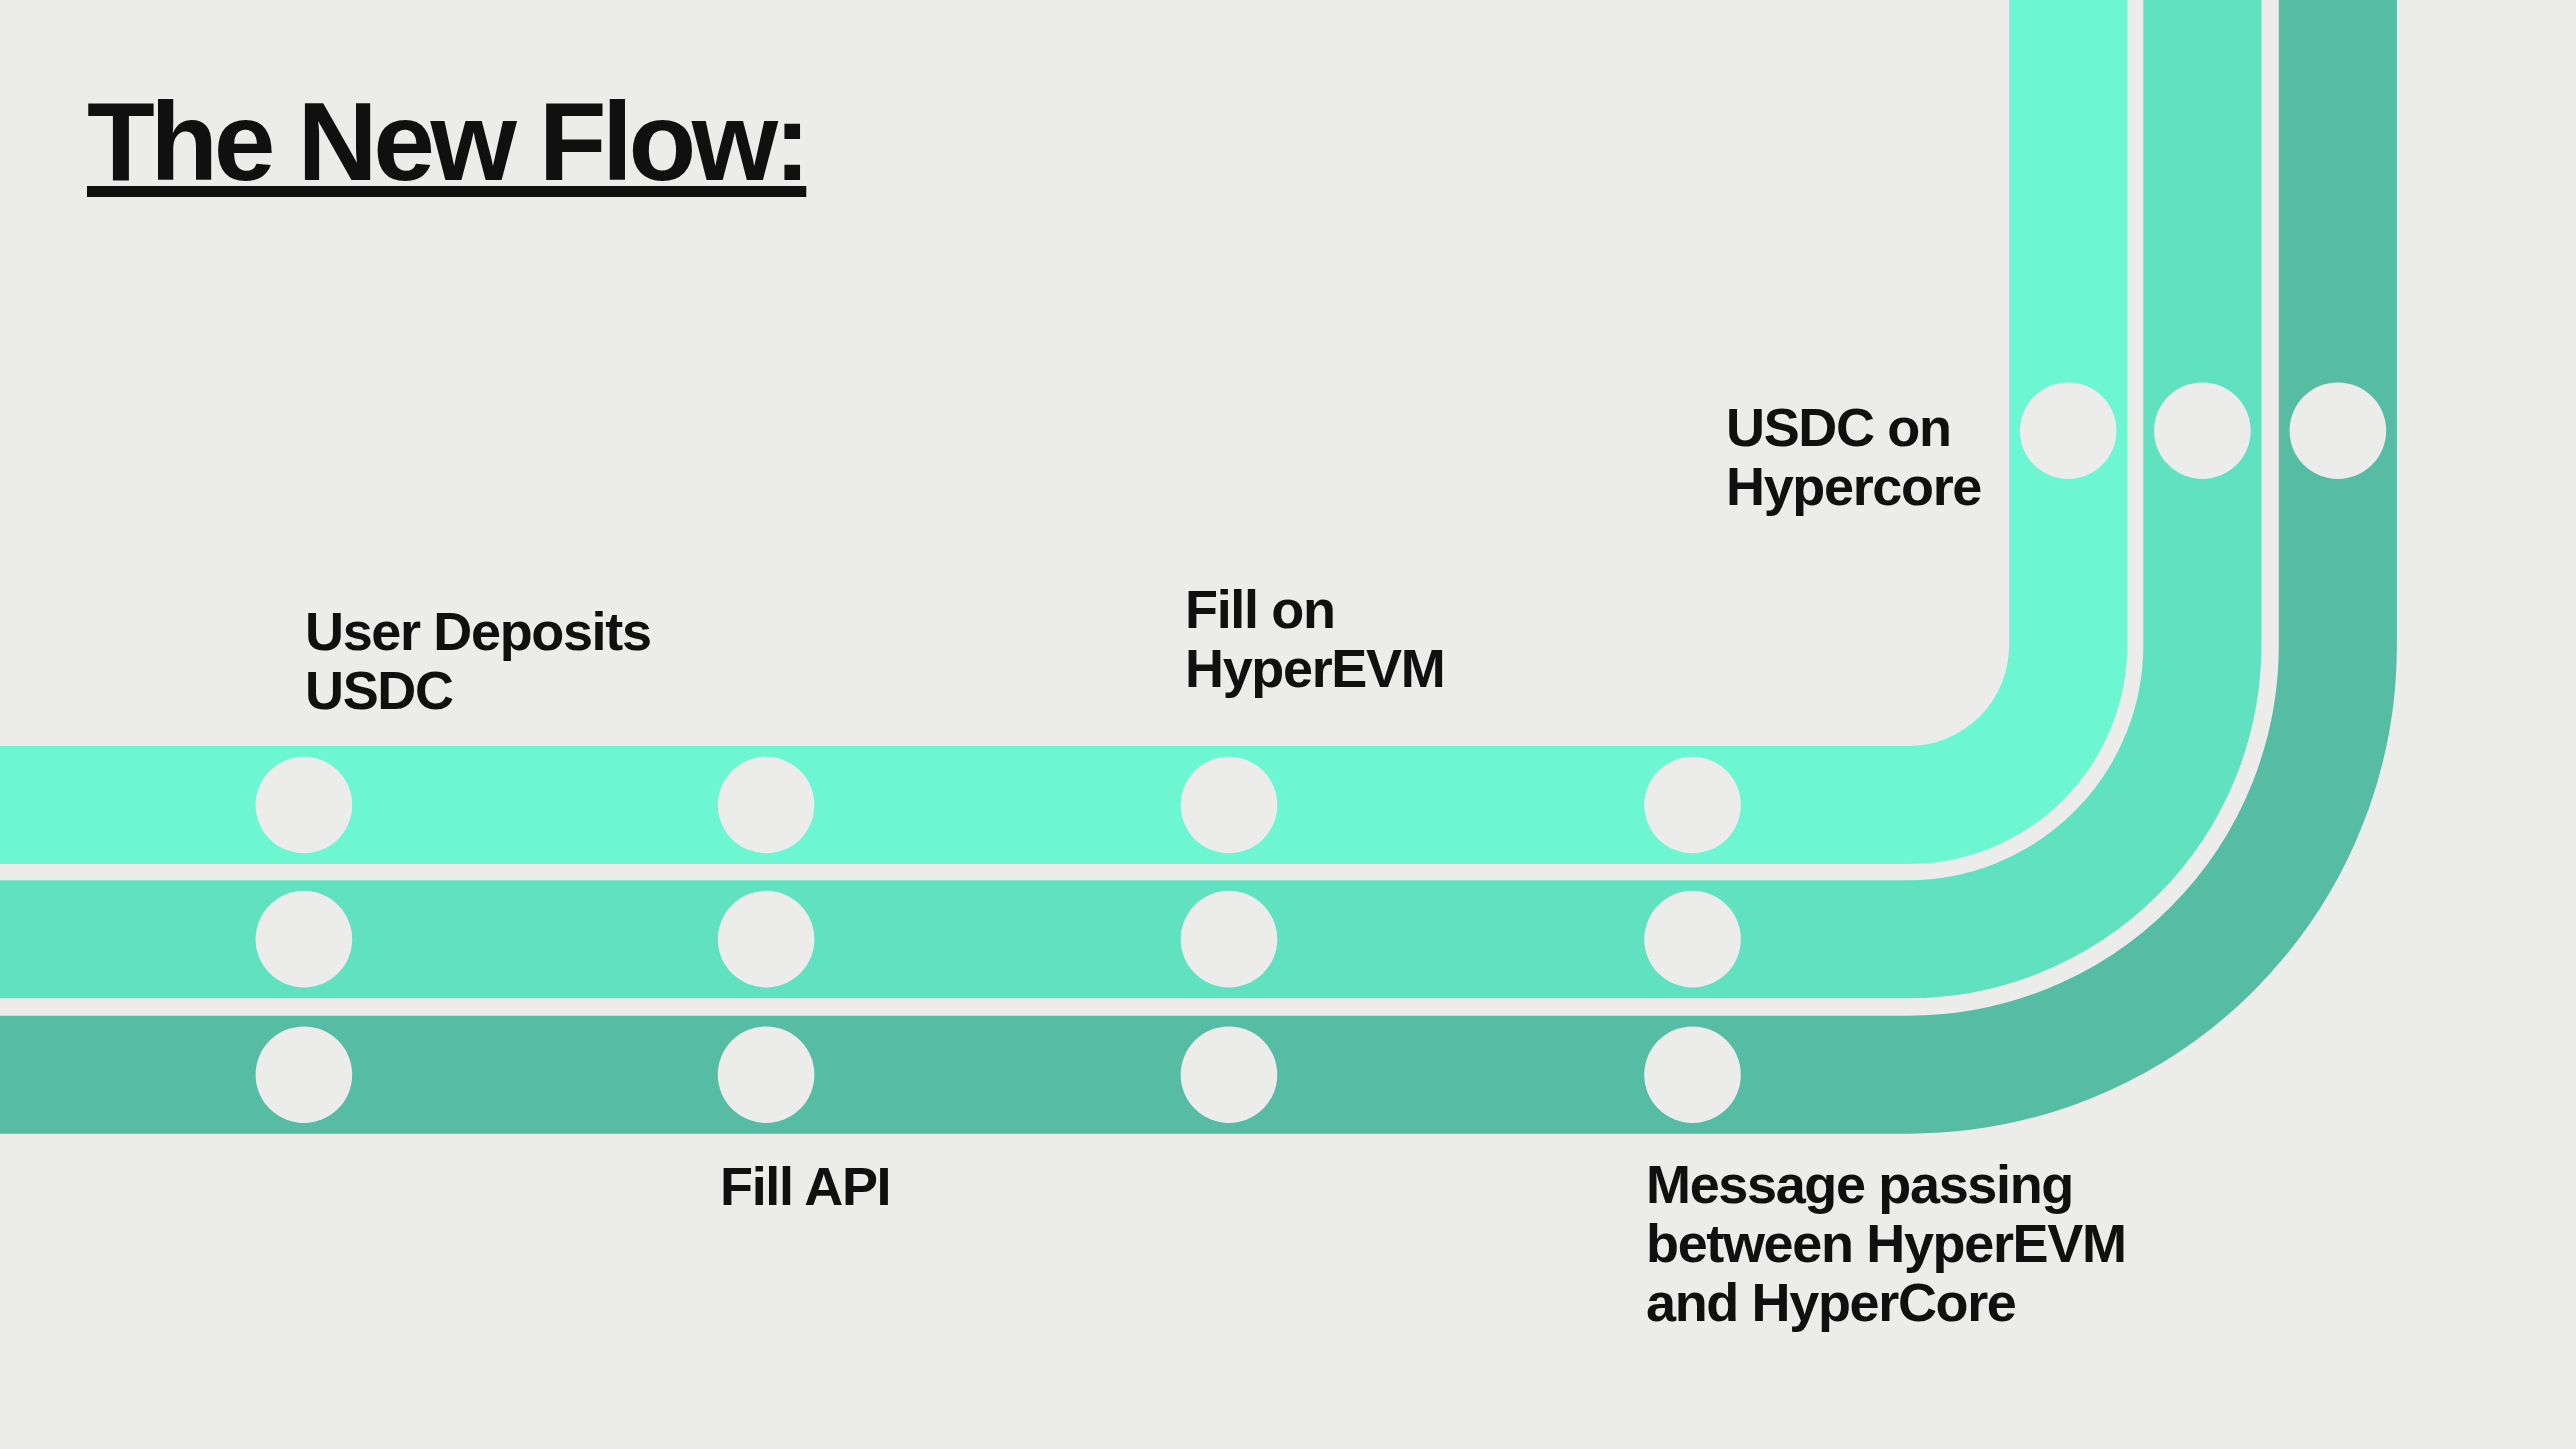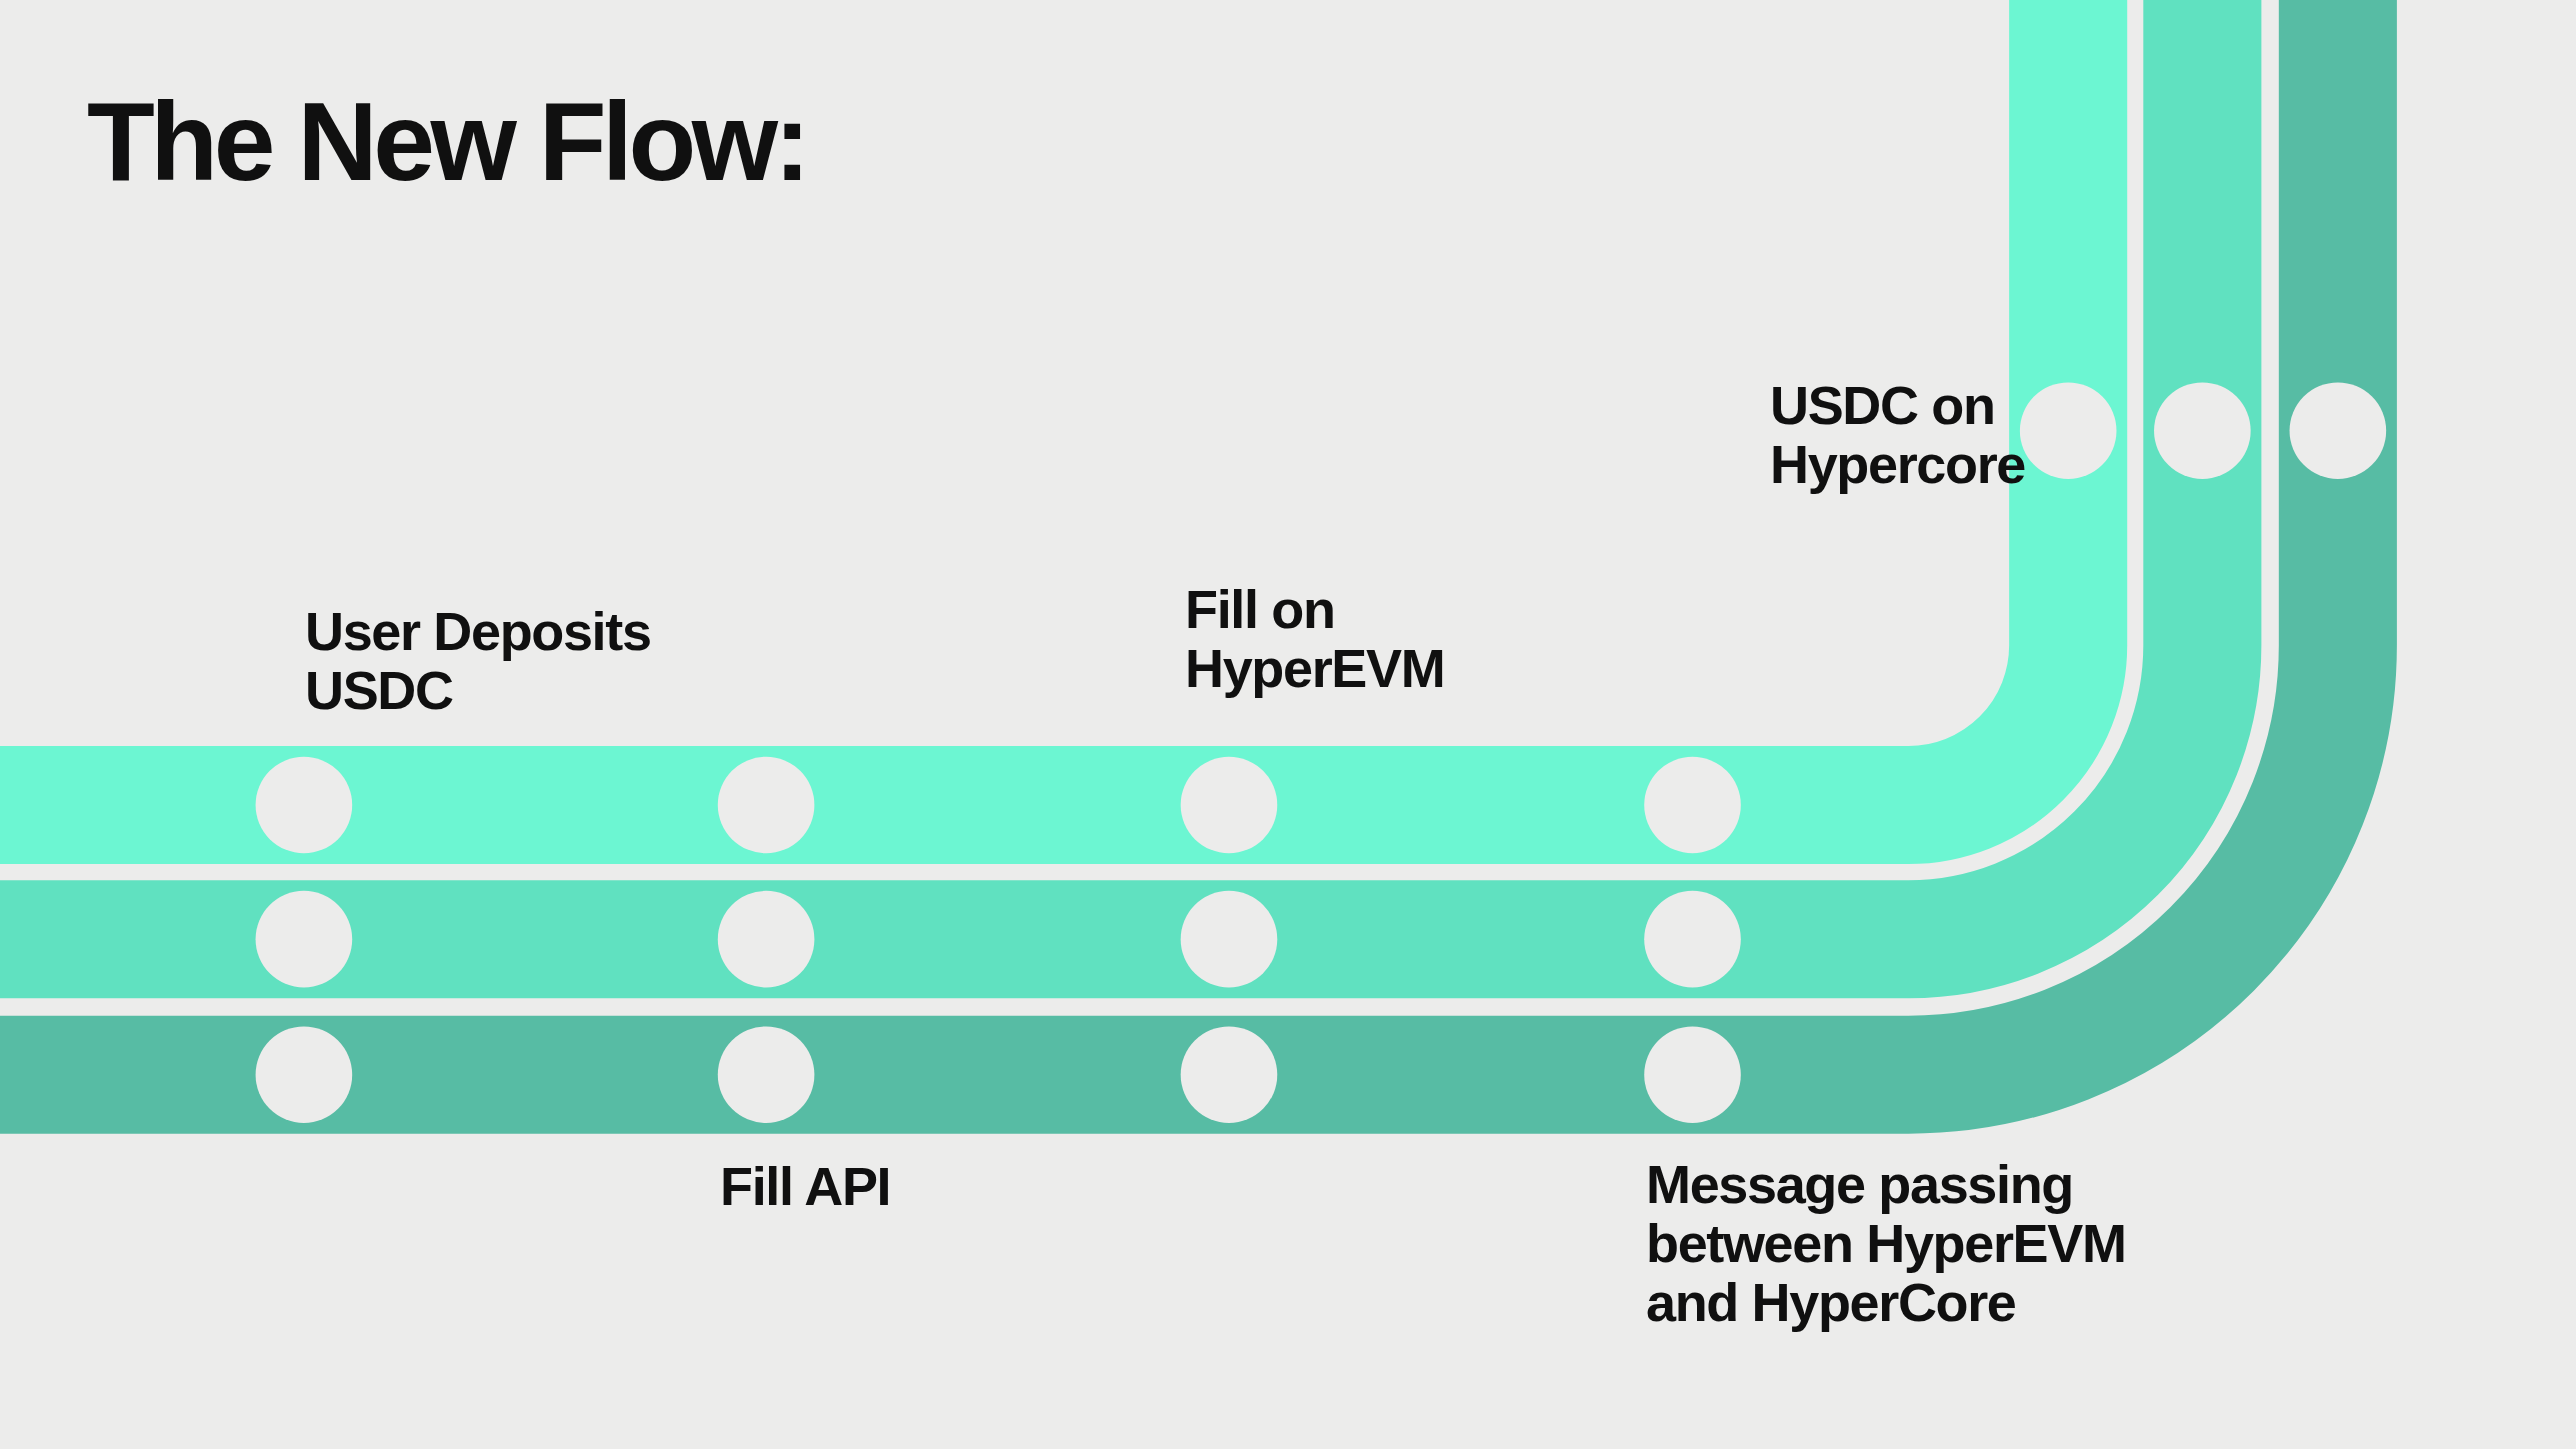--- a/index.html
+++ b/index.html
@@ -28,34 +28,35 @@
   }
   .title {
     position: absolute;
     left: 87px;
     top: 81px;
     font-size: 111px;
     line-height: 1.11;
     font-weight: 700;
     letter-spacing: -0.04em;
     white-space: nowrap;
+    text-decoration: underline;
   }
   .station-label {
     position: absolute;
     font-size: 54px;
     line-height: 1.09;
     font-weight: 700;
     letter-spacing: -0.025em;
     white-space: nowrap;
   }
   .lbl-user-deposits    { left: 257px;  top: 602px; margin-left: 48px;  }
   .lbl-fill-on          { left: 1185px; top: 580px;  }
   .lbl-swap-api         { left: 720px; top: 1157px; }
   .lbl-message-passing  { left: 1646px; top: 1155px; }
-  .lbl-usdc-hypercore   { left: 1726px; top: 376px; margin-left: 44px;  }
+  .lbl-usdc-hypercore   { left: 1726px; top: 398px;  }
 </style>
 </head>
 <body>
 
 <div class="stage" style="background: rgb(236, 236, 235); color: rgb(16, 16, 16);">
 
   <svg class="flow-svg" xmlns="http://www.w3.org/2000/svg" viewBox="0 0 3840 2160">
       <path d="M -10 1200 H 2845 A 238 238 0 0 0 3083 962 V -10" fill="none" stroke="#6cf6d2" stroke-width="176"></path>
       <path d="M -10 1400 H 2845 A 438 438 0 0 0 3283 962 V -10" fill="none" stroke="#60e1c0" stroke-width="176"></path>
       <path d="M -10 1602 H 2845 A 640 640 0 0 0 3485 962 V -10" fill="none" stroke="#57bca4" stroke-width="176"></path>

